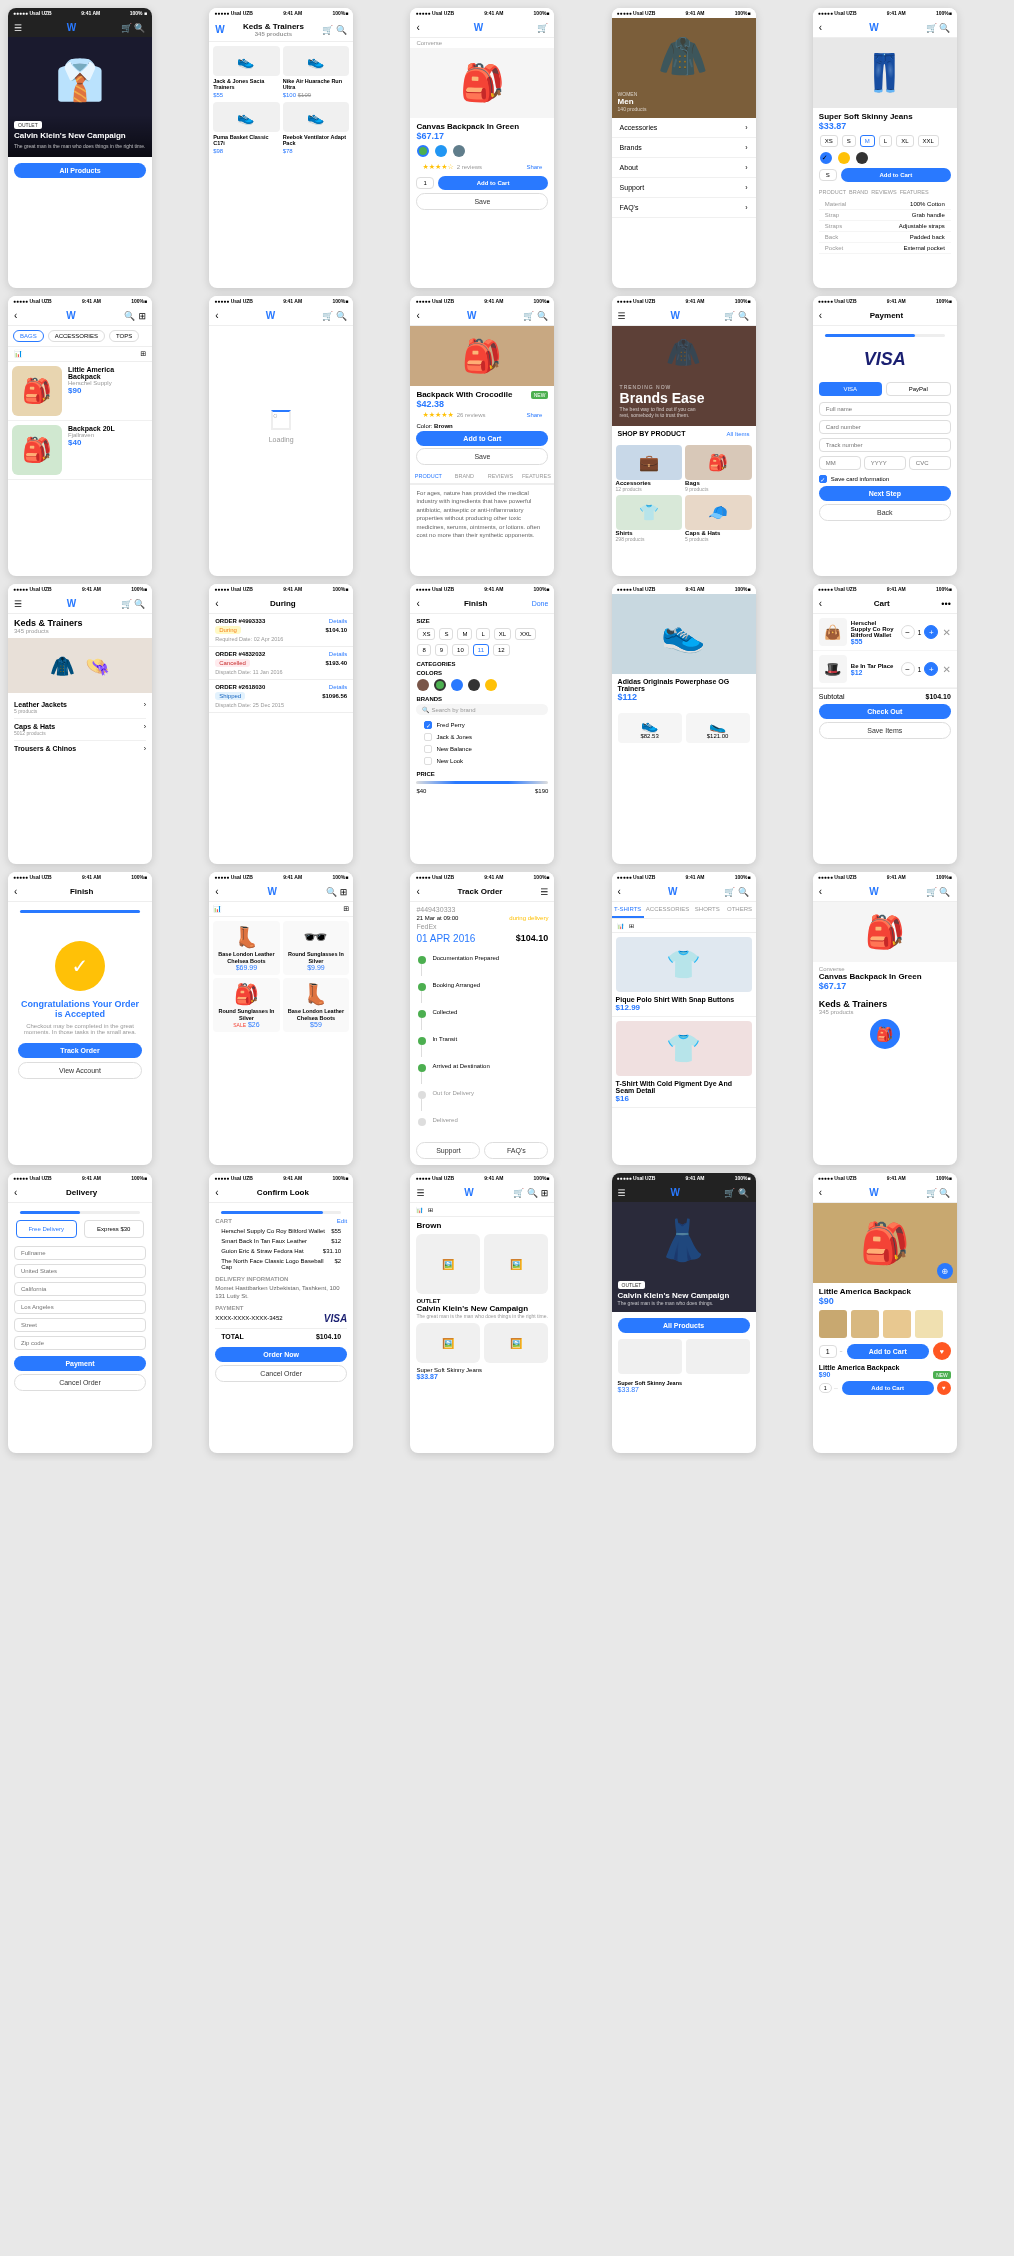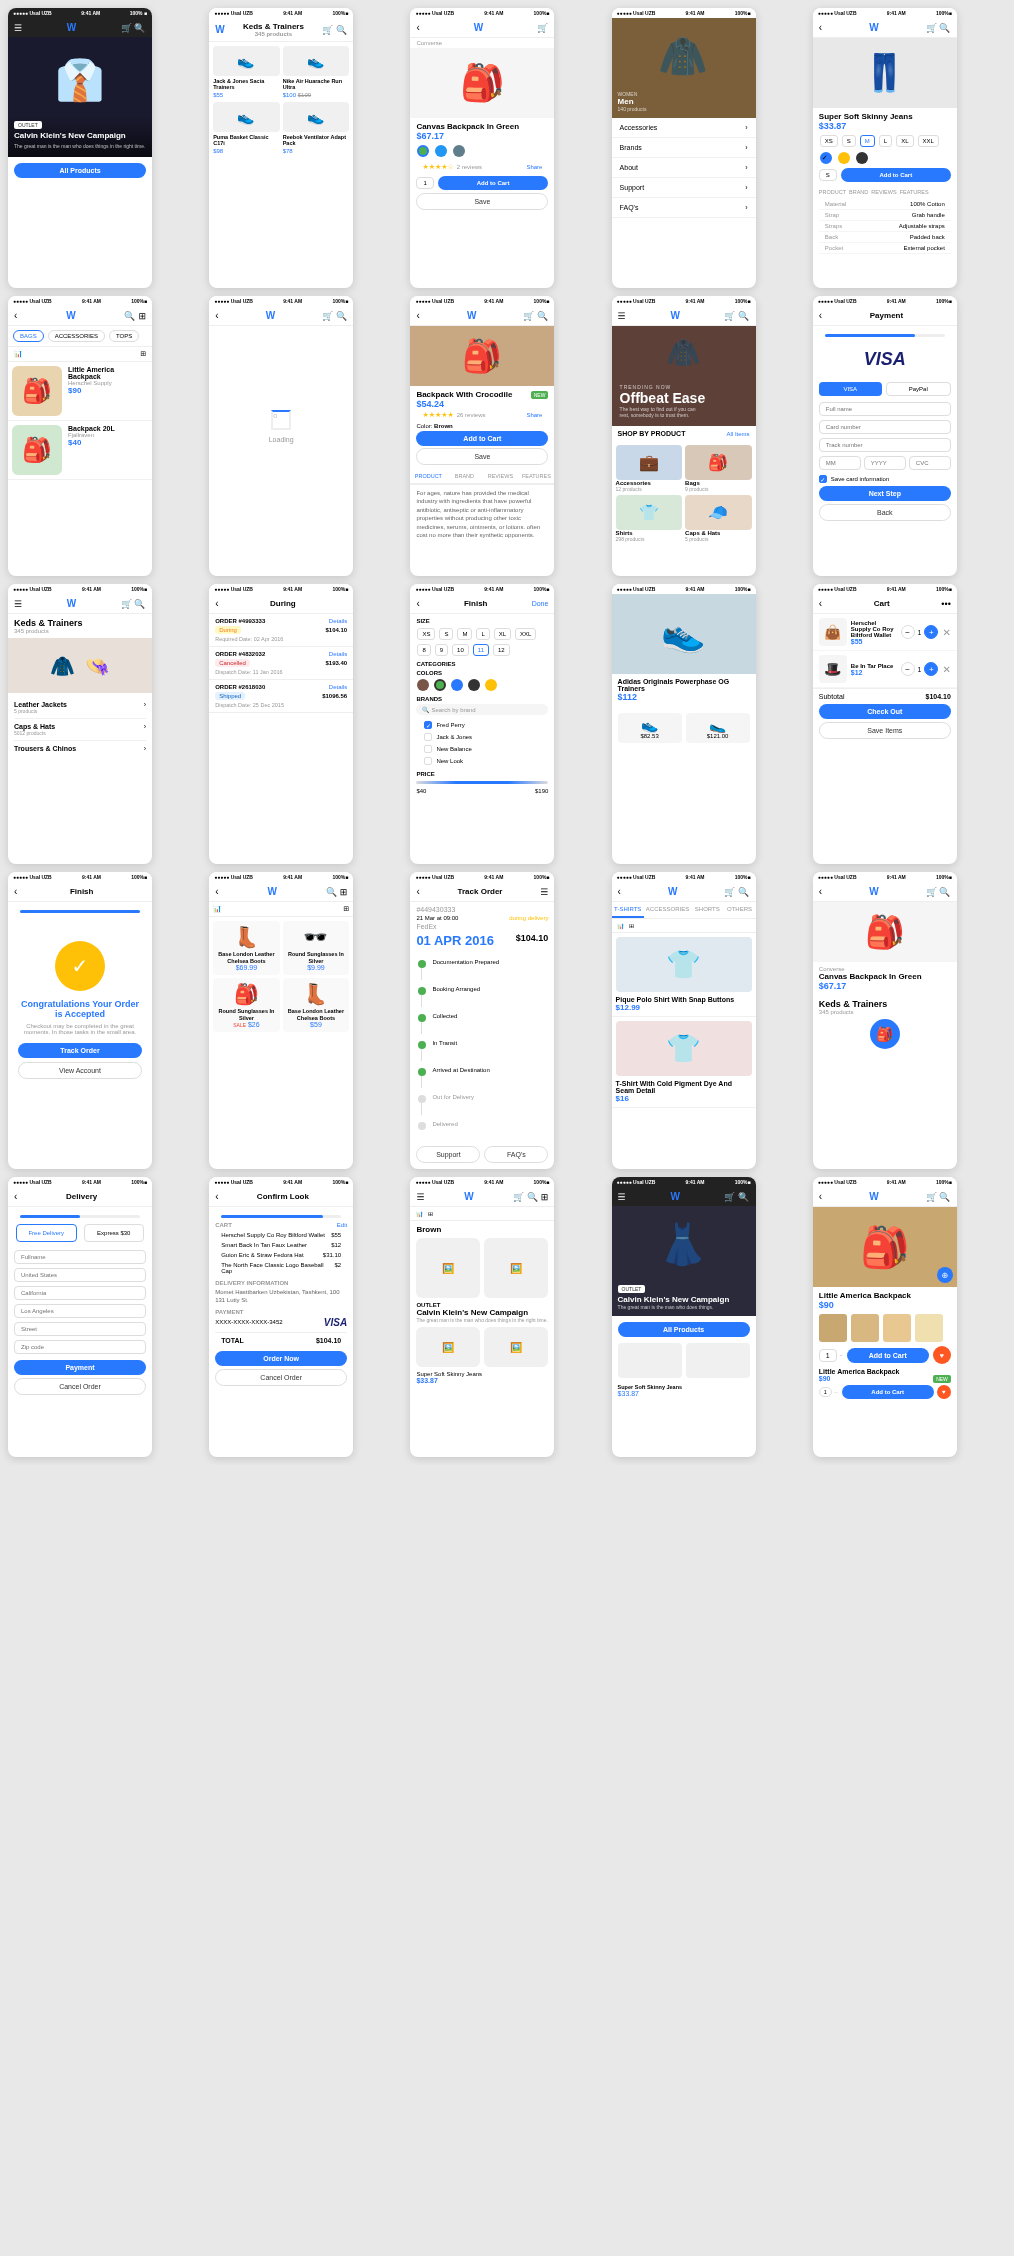--- a/index.html
+++ b/index.html
@@ -629,21 +629,21 @@
       <span class="back-arrow">‹</span>
       <span class="w-logo">W</span>
       <span style="font-size:9px;">🛒 🔍</span>
     </div>
     <div style="background:#c8a882; height:60px; display:flex; align-items:center; justify-content:center; font-size:32px;">🎒</div>
     <div style="padding:4px 6px;">
       <div style="display:flex; justify-content:space-between; align-items:center;">
         <div style="font-size:8px; font-weight:700;">Backpack With Crocodile</div>
         <span class="badge-new">NEW</span>
       </div>
-      <div style="font-size:9px; color:#2979FF; font-weight:700;">$54.24</div>
+      <div style="font-size:9px; color:#2979FF; font-weight:700;">$42.38</div>
       <div class="rating-row">
         <span class="stars">★★★★★</span>
         <span style="font-size:6px; color:#999;">26 reviews</span>
         <span style="font-size:6px; color:#2979FF; margin-left:auto;">Share</span>
       </div>
       <div style="font-size:6px; margin:2px 0;">Color: <strong>Brown</strong></div>
       <button class="blue-btn" style="margin-bottom:2px;">Add to Cart</button>
       <button class="outline-btn">Save</button>
     </div>
     <div class="nav-tabs">
@@ -665,21 +665,21 @@
     </div>
     <div class="nav-bar">
       <span style="font-size:9px;">☰</span>
       <span class="w-logo">W</span>
       <span style="font-size:9px;">🛒 🔍</span>
     </div>
     <div class="trending-banner">
       <div style="font-size:28px; color:#aaa; text-align:center; padding-top:10px; opacity:0.4;">🧥</div>
       <div class="trending-text">
         <div class="trending-label">TRENDING NOW</div>
-        <div class="trending-title">Offbeat Ease</div>
+        <div class="trending-title">Brands Ease</div>
         <div style="font-size:5px; color:rgba(255,255,255,0.7); max-width:80px;">The best way to find out if you can rest, somebody is to trust them.</div>
       </div>
     </div>
     <div class="section-header">
       <span style="font-size:7px; font-weight:700;">SHOP BY PRODUCT</span>
       <span class="see-all">All Items</span>
     </div>
     <div class="grid2">
       <div>
         <div style="background:#c8d8e8; height:35px; border-radius:4px; display:flex; align-items:center; justify-content:center; font-size:16px;">💼</div>
@@ -1045,21 +1045,21 @@
       <span style="font-size:9px;">☰</span>
     </div>
     <div style="padding:4px 6px;">
       <div style="font-size:7px; color:#999;">#449430333</div>
       <div style="display:flex; justify-content:space-between; align-items:center; margin:2px 0;">
         <div style="font-size:6px;">21 Mar at 09:00</div>
         <div style="font-size:6px; color:#FFC107;">during delivery</div>
       </div>
       <div style="font-size:7px; color:#999;">FedEx</div>
       <div style="display:flex; justify-content:space-between; margin:3px 0;">
-        <div style="font-size:13px; font-weight:700; color:#2979FF;">01 APR 2016</div>
+        <div style="font-size:10px; font-weight:400; color:#2979FF;">01 APR 2016</div>
         <div style="font-size:9px; font-weight:700;">$104.10</div>
       </div>
     </div>
     <div class="track-timeline">
       <div class="track-step">
         <div>
           <div class="track-dot"></div>
           <div class="track-line"></div>
         </div>
         <div style="font-size:6px;">Documentation Prepared</div>

